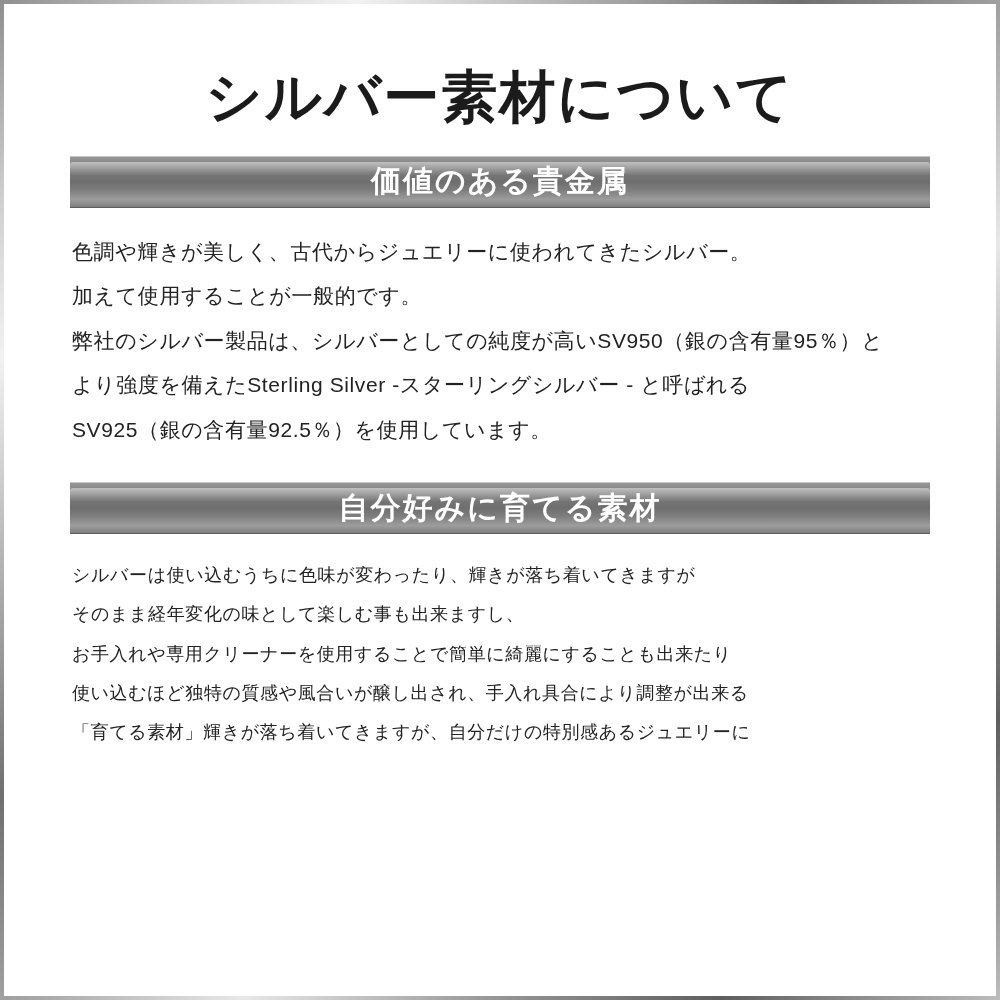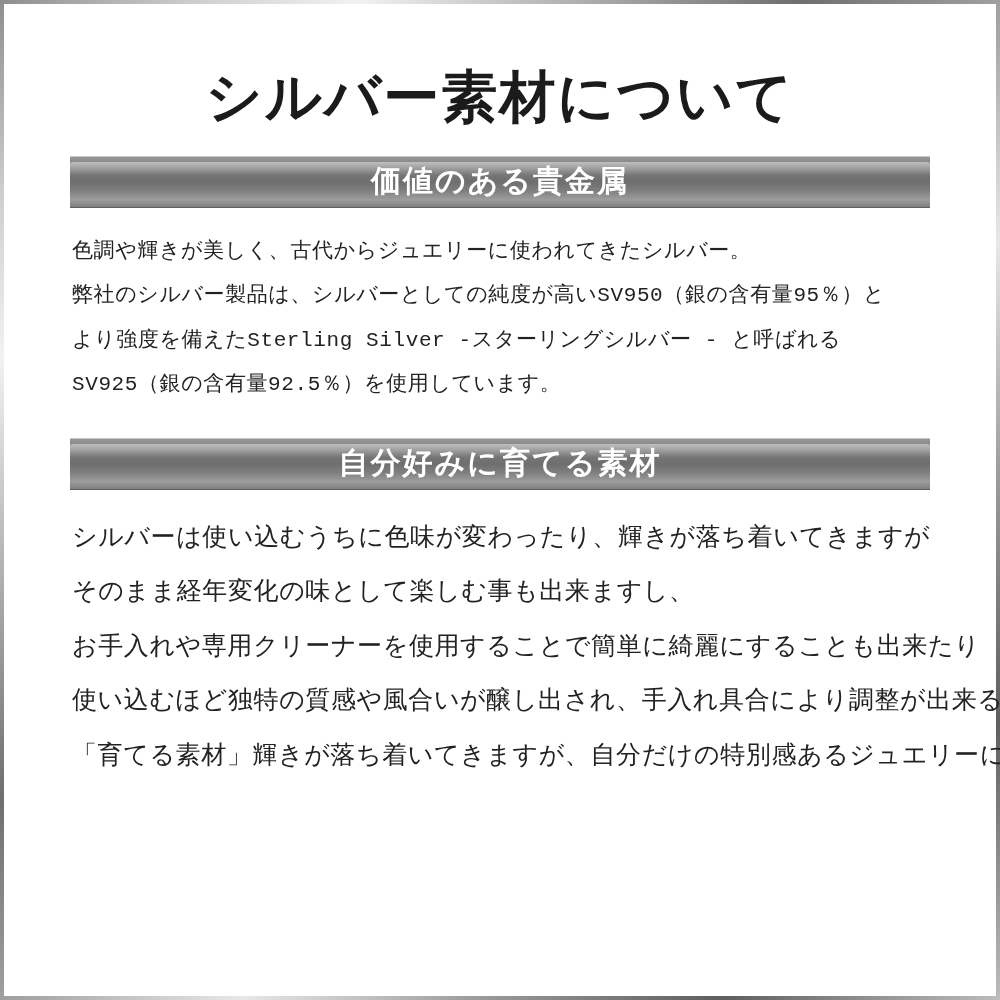--- a/index.html
+++ b/index.html
@@ -90,46 +90,47 @@
     font-weight: bold;
     color: #ffffff;
     letter-spacing: 2px;
     z-index: 2;
   }
 
   .body-block {
     margin: 0 10px 30px 10px;
   }
   .body-line {
-    font-family: Liberation Mono, monospace;
+    font-family: Liberation Sans, sans-serif;
     font-size: 21px;
     color: #222222;
     line-height: 2.12;
     letter-spacing: 0.6px;
     white-space: nowrap;
   }
   .body-block.second .body-line {
-    font-size: 25px;
+    font-size: 18px;
     line-height: 2.18;
   }
 </style>
 </head>
 <body>
 
 <div class="page">
   <div class="page-inner">
 
     <h1 class="main-title">シルバー素材について</h1>
 
     <div class="section-bar">
       <span class="section-bar-text">価値のある貴金属</span>
     </div>
 
     <div class="body-block first">
       <div class="body-line">色調や輝きが美しく、古代からジュエリーに使われてきたシルバー。</div>
+      <div class="body-line">加えて使用することが一般的です。</div>
       <div class="body-line">弊社のシルバー製品は、シルバーとしての純度が高いSV950（銀の含有量95％）と</div>
       <div class="body-line">より強度を備えたSterling Silver -スターリングシルバー - と呼ばれる</div>
       <div class="body-line">SV925（銀の含有量92.5％）を使用しています。</div>
     </div>
 
     <div class="section-bar">
       <span class="section-bar-text">自分好みに育てる素材</span>
     </div>
 
     <div class="body-block second">

